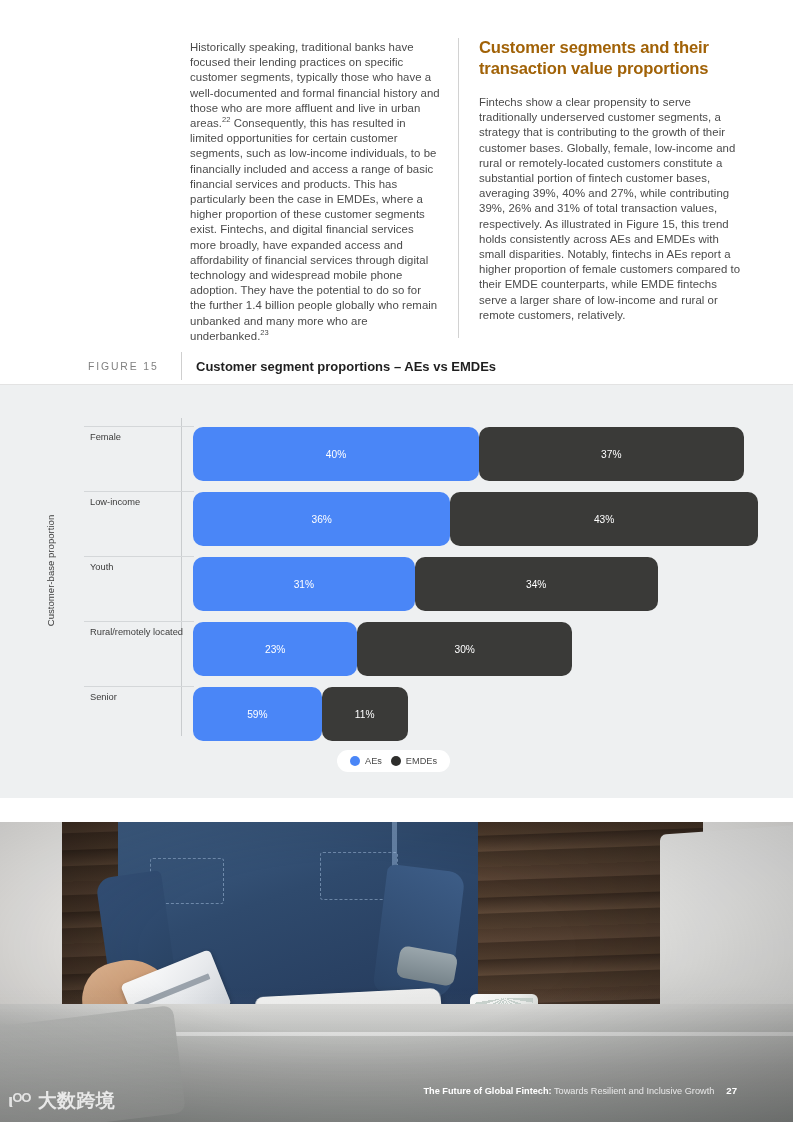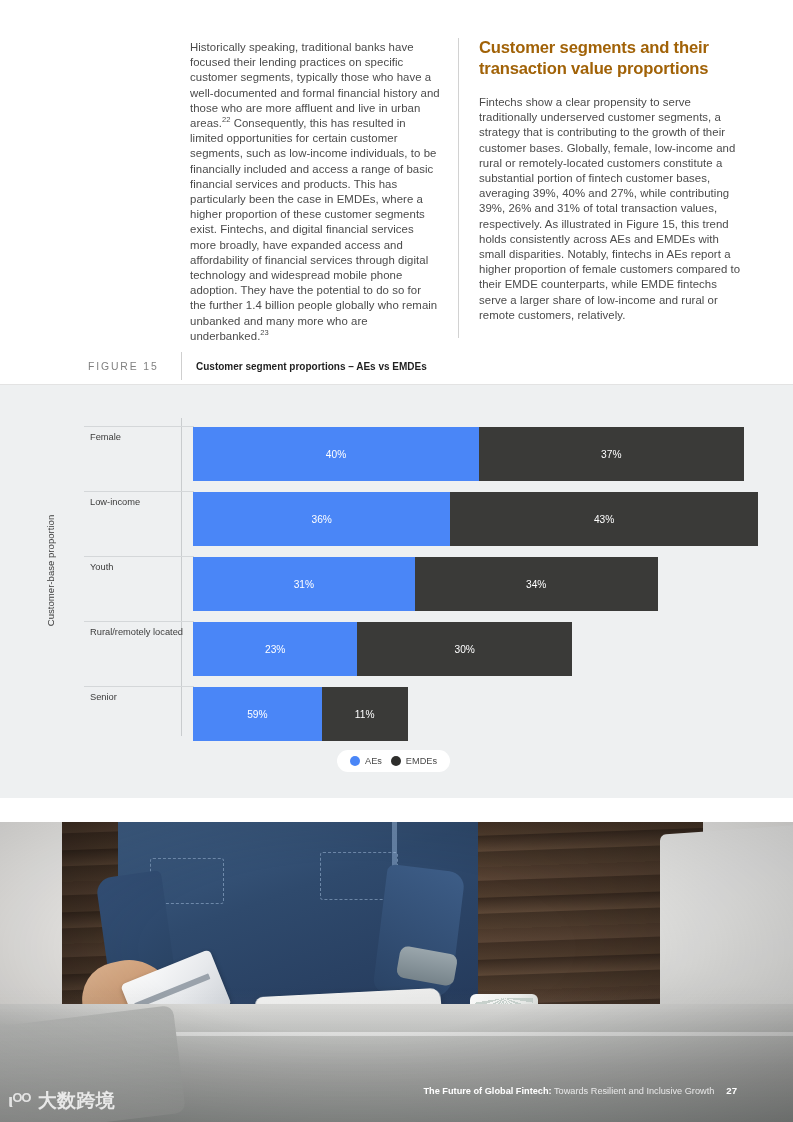--- a/index.html
+++ b/index.html
@@ -67,21 +67,21 @@
   }
   .fig-sep {
     position: absolute;
     left: 181px; top: 352px;
     width: 1px; height: 28px;
     background: #cfcfcf;
   }
   .fig-title {
     position: absolute;
     left: 196px;
-    font-size: 10px;
+    font-size: 13px;
     font-weight: bold;
     color: #1f1f1f;
   }
   .fig-rule {
     position: absolute;
     left: 0; top: 384px;
     width: 793px; height: 1px;
     background: #e3e3e3;
   }
 
@@ -130,20 +130,21 @@
     color: #3c3c3c;
   }
   .bar {
     position: absolute;
     height: 54px;
     display: flex;
     align-items: center;
     justify-content: center;
     font-size: 10.2px;
     color: #ffffff;
+    border-radius: 10px;
   }
   .bar-ae { background: #4a86f7; }
   .bar-emde { background: #3a3a38; }
 
   
   .legend {
     position: absolute;
     left: 337px; top: 750px;
     height: 22px;
     background: #ffffff;

